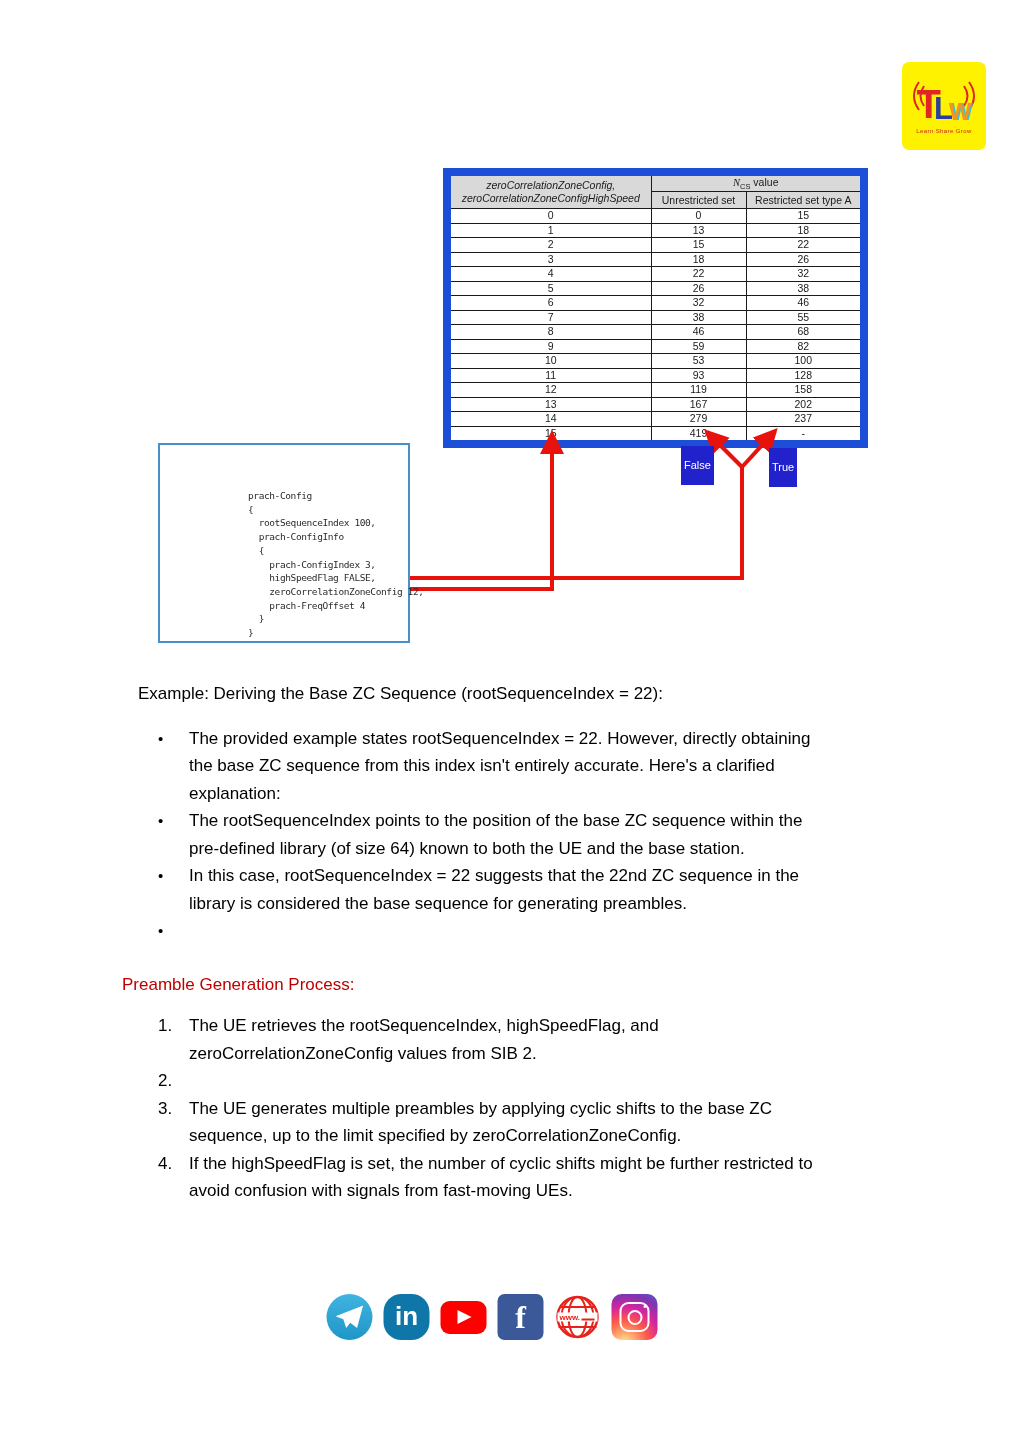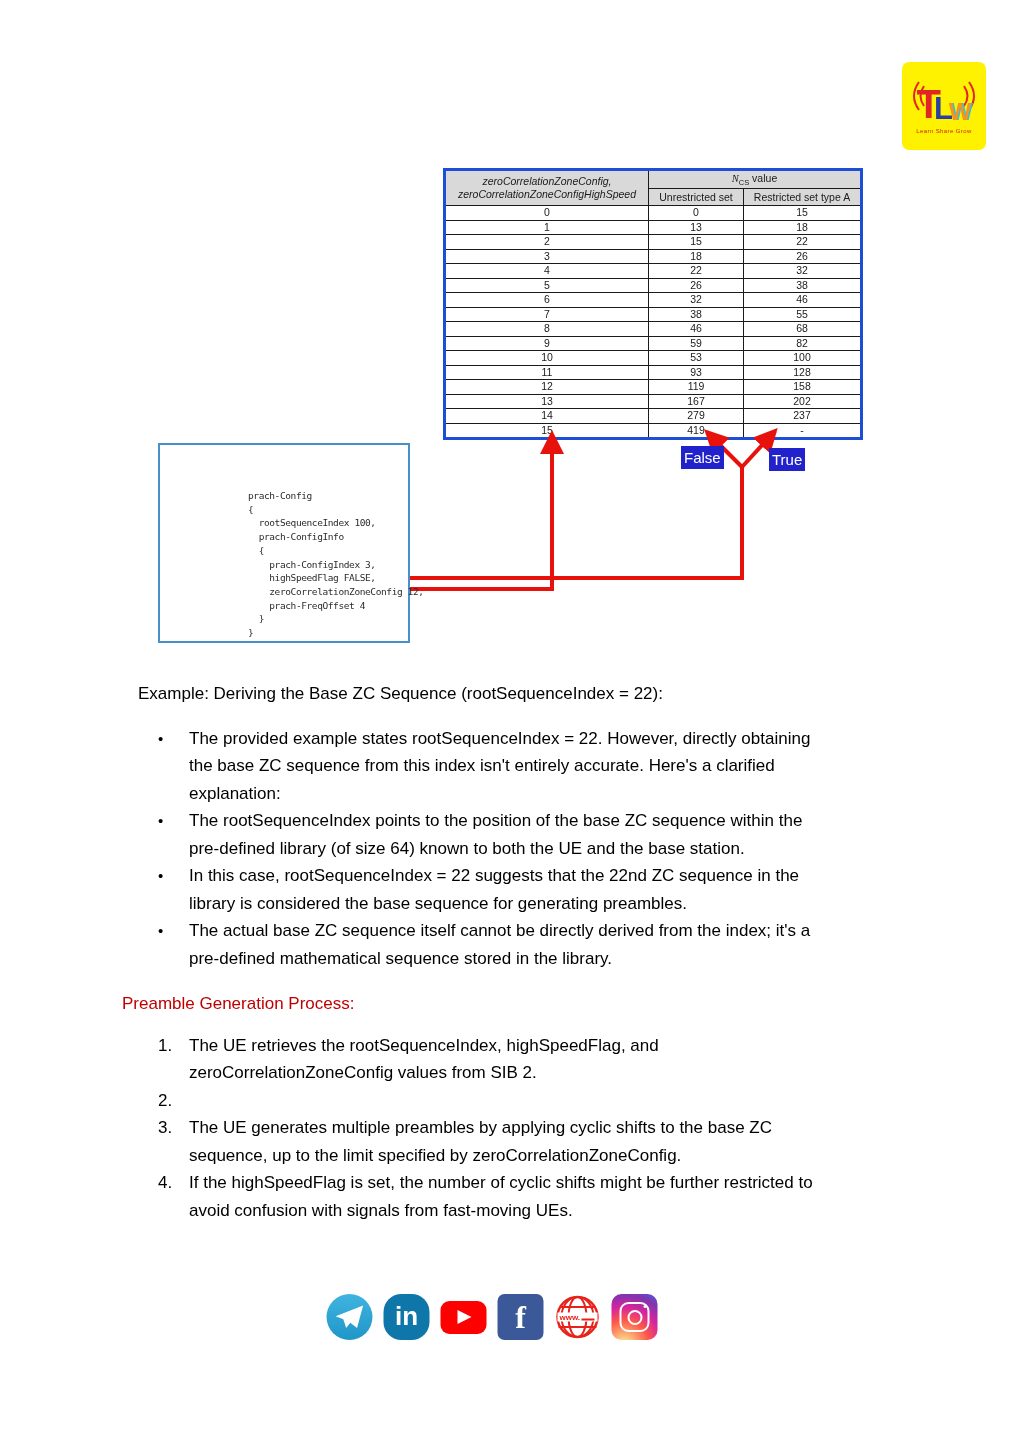--- a/index.html
+++ b/index.html
@@ -17,21 +17,21 @@
   .logo-w { color:#f7941d; font-size:24px; text-shadow:1.5px 0 #29c3e8; }
   .logo-arcs { position:absolute; left:0; top:0; width:84px; height:88px; }
   .logo-tagline { position:absolute; left:0; top:66px; width:100%; text-align:center;
                   font-size:6px; color:#cc2222; letter-spacing:.4px; }
 
   
   .diagram { position:absolute; left:0; top:0; width:1023px; height:678px; }
 
   table.ncs { position:absolute; left:443px; top:168px; border-collapse:collapse;
               font-size:10.5px; color:#1a1a1a; table-layout:fixed;
-              border:3px solid #1d4ed8; }
+              border:8px solid #1d4ed8; }
   table.ncs th, table.ncs td { border:1px solid #1a1a1a; text-align:center; vertical-align:middle; padding:0; }
   table.ncs th { background: var(--table-header-bg, #d9d9d9); font-weight:normal; }
   th.zc-head { width:204px; font-style:italic; font-weight:600; line-height:1.25; }
   th.ncs-head { height:19px; }
   th.sub-head { height:17px; }
   td.c1 { width:204px; }
   td.c2 { width:95px; }
   td.c3 { width:118px; }
   table.ncs td { height:13.5px; line-height:13.5px; }
   .ncs-n { font-family:"Liberation Serif", serif; font-style:italic; }
@@ -41,34 +41,34 @@
               border:2px solid var(--code-border-blue, #4a90c8); background:#fff; }
   .code { position:absolute; left:88px; top:44px; font-family:"DejaVu Sans Mono", monospace;
           font-size:9.5px; letter-spacing:-0.4px; color:#2b2b2b; }
   .code-line { white-space:pre; line-height:13.7px; }
 
   svg.arrows { position:absolute; left:0; top:0; width:1023px; height:678px; pointer-events:none; }
   svg.arrows polyline, svg.arrows line { stroke: var(--arrow-red, #e8120c); stroke-width:4; fill:none; }
   #ah path { fill: var(--arrow-red, #e8120c); }
 
   .flag-label { position:absolute; background: var(--flag-bg, #2222cc); color:#fff;
-                font-size:15px; line-height:15px; padding:4px 3px; }
+                font-size:11px; line-height:15px; padding:12px 3px; }
   .flag-false { left:681px; top:446px; }
   .flag-true  { left:769px; top:448px; }
 
   
   .content { position:absolute; left:122px; top:680px; width:860px; color:#000;
              font-size:17px; line-height:27.5px; }
   .example-heading { font-weight:normal; margin:0 0 17px 16px; white-space:pre-line; }
   ul.bullets, ol.steps { list-style:none; }
   ul.bullets li, ol.steps li { display:flex; align-items:flex-start; }
   .marker { width:31px; padding-left:36px; flex:0 0 67px; }
   .bullet-dot { font-size:15px; }
   .btxt, .stxt { white-space:pre-line; }
-  .preamble-heading { color: var(--heading-red, #c00000); font-weight:normal; margin:18px 0 14px 0; }
+  .preamble-heading { color: var(--heading-red, #c00000); font-weight:normal; margin:26px 0 14px 0; }
 
   
   .social-row { position:absolute; top:1294px; left:492px; transform:translateX(-50%);
                 display:flex; gap:11px; align-items:center; }
   .sicon { width:46px; height:46px; position:relative; flex:0 0 46px; }
   .sicon svg { display:block; }
   .icon-telegram { border-radius:50%; background:linear-gradient(#41b4e0,#1e96c8); }
   .icon-telegram svg { position:absolute; left:8px; top:11px; }
   .icon-linkedin { border-radius:18px; background:#0e76a8; color:#fff; font-weight:bold;
                    font-size:26px; text-align:center; line-height:44px; }
@@ -288,22 +288,20 @@
         </li>
 
         <li>
           <span class="marker"><span class="bullet-dot">•</span></span>
           <span class="btxt">In this case, rootSequenceIndex = 22 suggests that the 22nd ZC sequence in the
 library is considered the base sequence for generating preambles.</span>
         </li>
 
         <li>
           <span class="marker"><span class="bullet-dot">•</span></span>
-          <span class="btxt">The actual base ZC sequence itself cannot be directly derived from the index; it's a
-pre-defined mathematical sequence stored in the library.</span>
         </li>
       </ul>
 
     <p class="preamble-heading">Preamble Generation Process:</p>
 
     <ol class="steps">
 
         <li>
           <span class="marker">1.</span>
           <span class="stxt">The UE retrieves the rootSequenceIndex, highSpeedFlag, and

